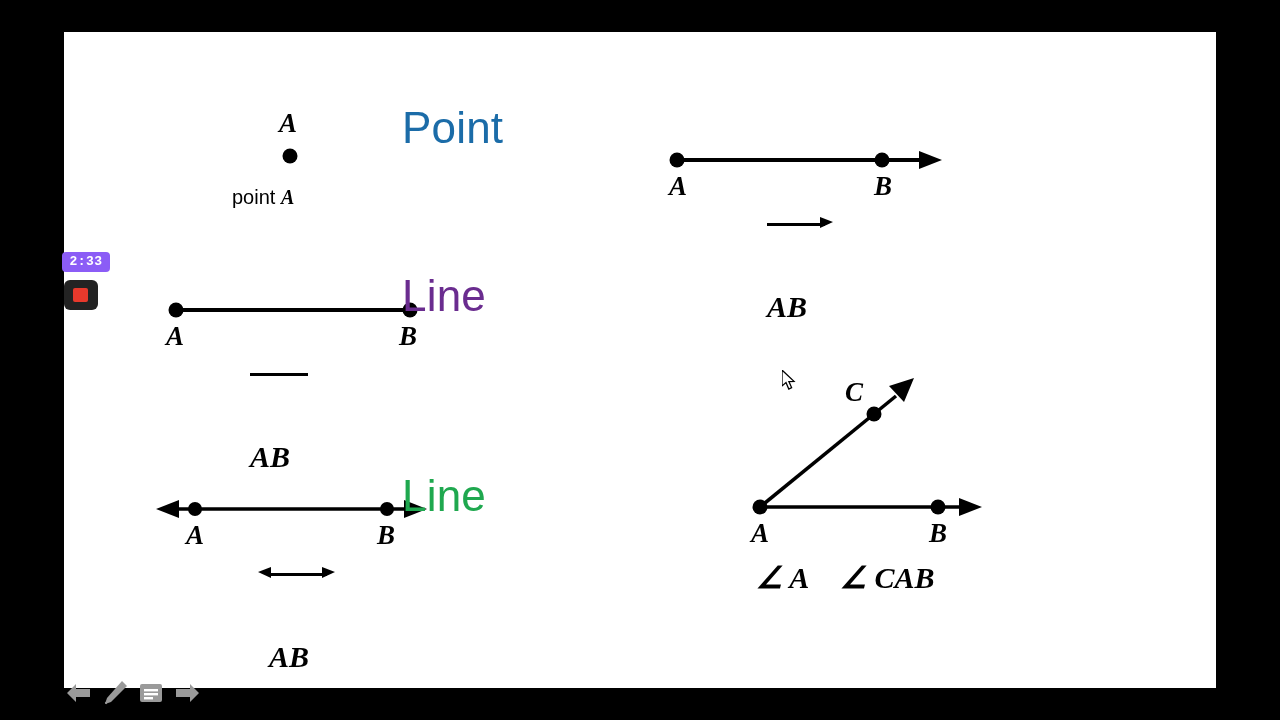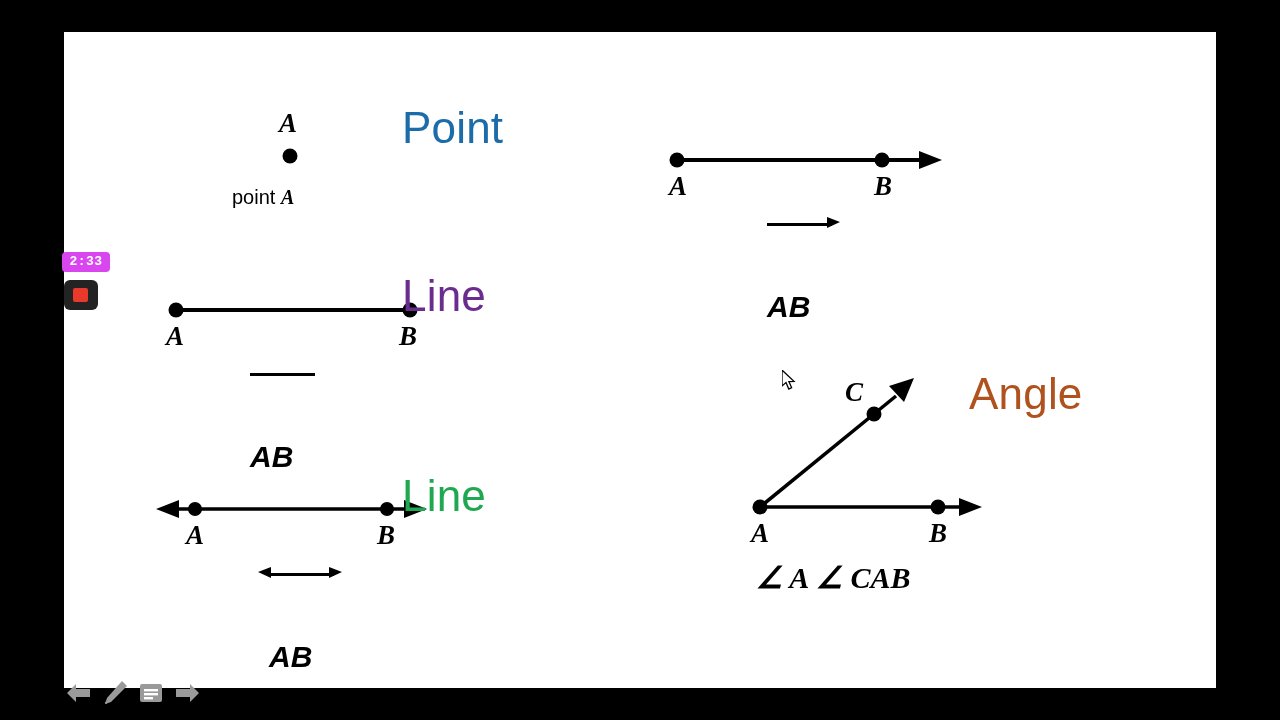--- a/index.html
+++ b/index.html
@@ -60,21 +60,21 @@
   }
   .desc .it {
     font-family: "Liberation Serif", serif;
     font-style: italic;
     font-weight: 700;
   }
 
   
   .notation {
     position: absolute;
-    font-family: Liberation Sans, sans-serif;
+    font-family: Liberation Serif, serif;
     font-style: italic;
     font-weight: 700;
     font-size: 30px;
     color: #000;
     white-space: pre;
     line-height: 1;
   }
   .notation .glyphs { display: block; }
   .notation .bar {
     position: absolute;
@@ -94,21 +94,21 @@
     white-space: pre;
   }
 
   
   #recorder { position: absolute; }
   .rec-timer {
     position: absolute;
     left: 0; top: 0;
     width: 48px;
     height: 20px;
-    background: #d946ef;
+    background: #8b5cf6;
     border-radius: 4px;
     color: #ffffff;
     font-family: "Liberation Mono", monospace;
     font-size: 13px;
     font-weight: 700;
     line-height: 20px;
     text-align: center;
     letter-spacing: 0.5px;
   }
   .rec-stop {
@@ -237,24 +237,23 @@
 
         <circle cx="86" cy="165" r="7.5" fill="#000"></circle>
         <circle cx="200" cy="72" r="7.5" fill="#000"></circle>
         <circle cx="264" cy="165" r="7.5" fill="#000"></circle>
       </svg>
       <div class="pt-label" style="left:77px; top:176px;">A</div>
       <div class="pt-label" style="left:255px; top:176px;">B</div>
       <div class="pt-label" style="left:171px; top:35px;">C</div>
 
       <div class="angle-sym" style="left:82px; top:218px;">∠ A</div>
-      <div class="angle-sym" style="left:142px; top:218px;">∠ CAB</div>
-    </div>
-
-    <div class="cat-label" style="left:905px; top:338px; color:#b0521e;">Angle</div>
+      <div class="angle-sym" style="left:166px; top:218px;">∠ CAB</div>
+    </div>
+
 
   </div>
 
   <div id="recorder" style="left:62px; top:252px; width:52px; height:62px;">
     <div class="rec-timer">2:33</div>
     <div class="rec-stop" title="Stop recording">
       <i></i>
     </div>
   </div>
 

